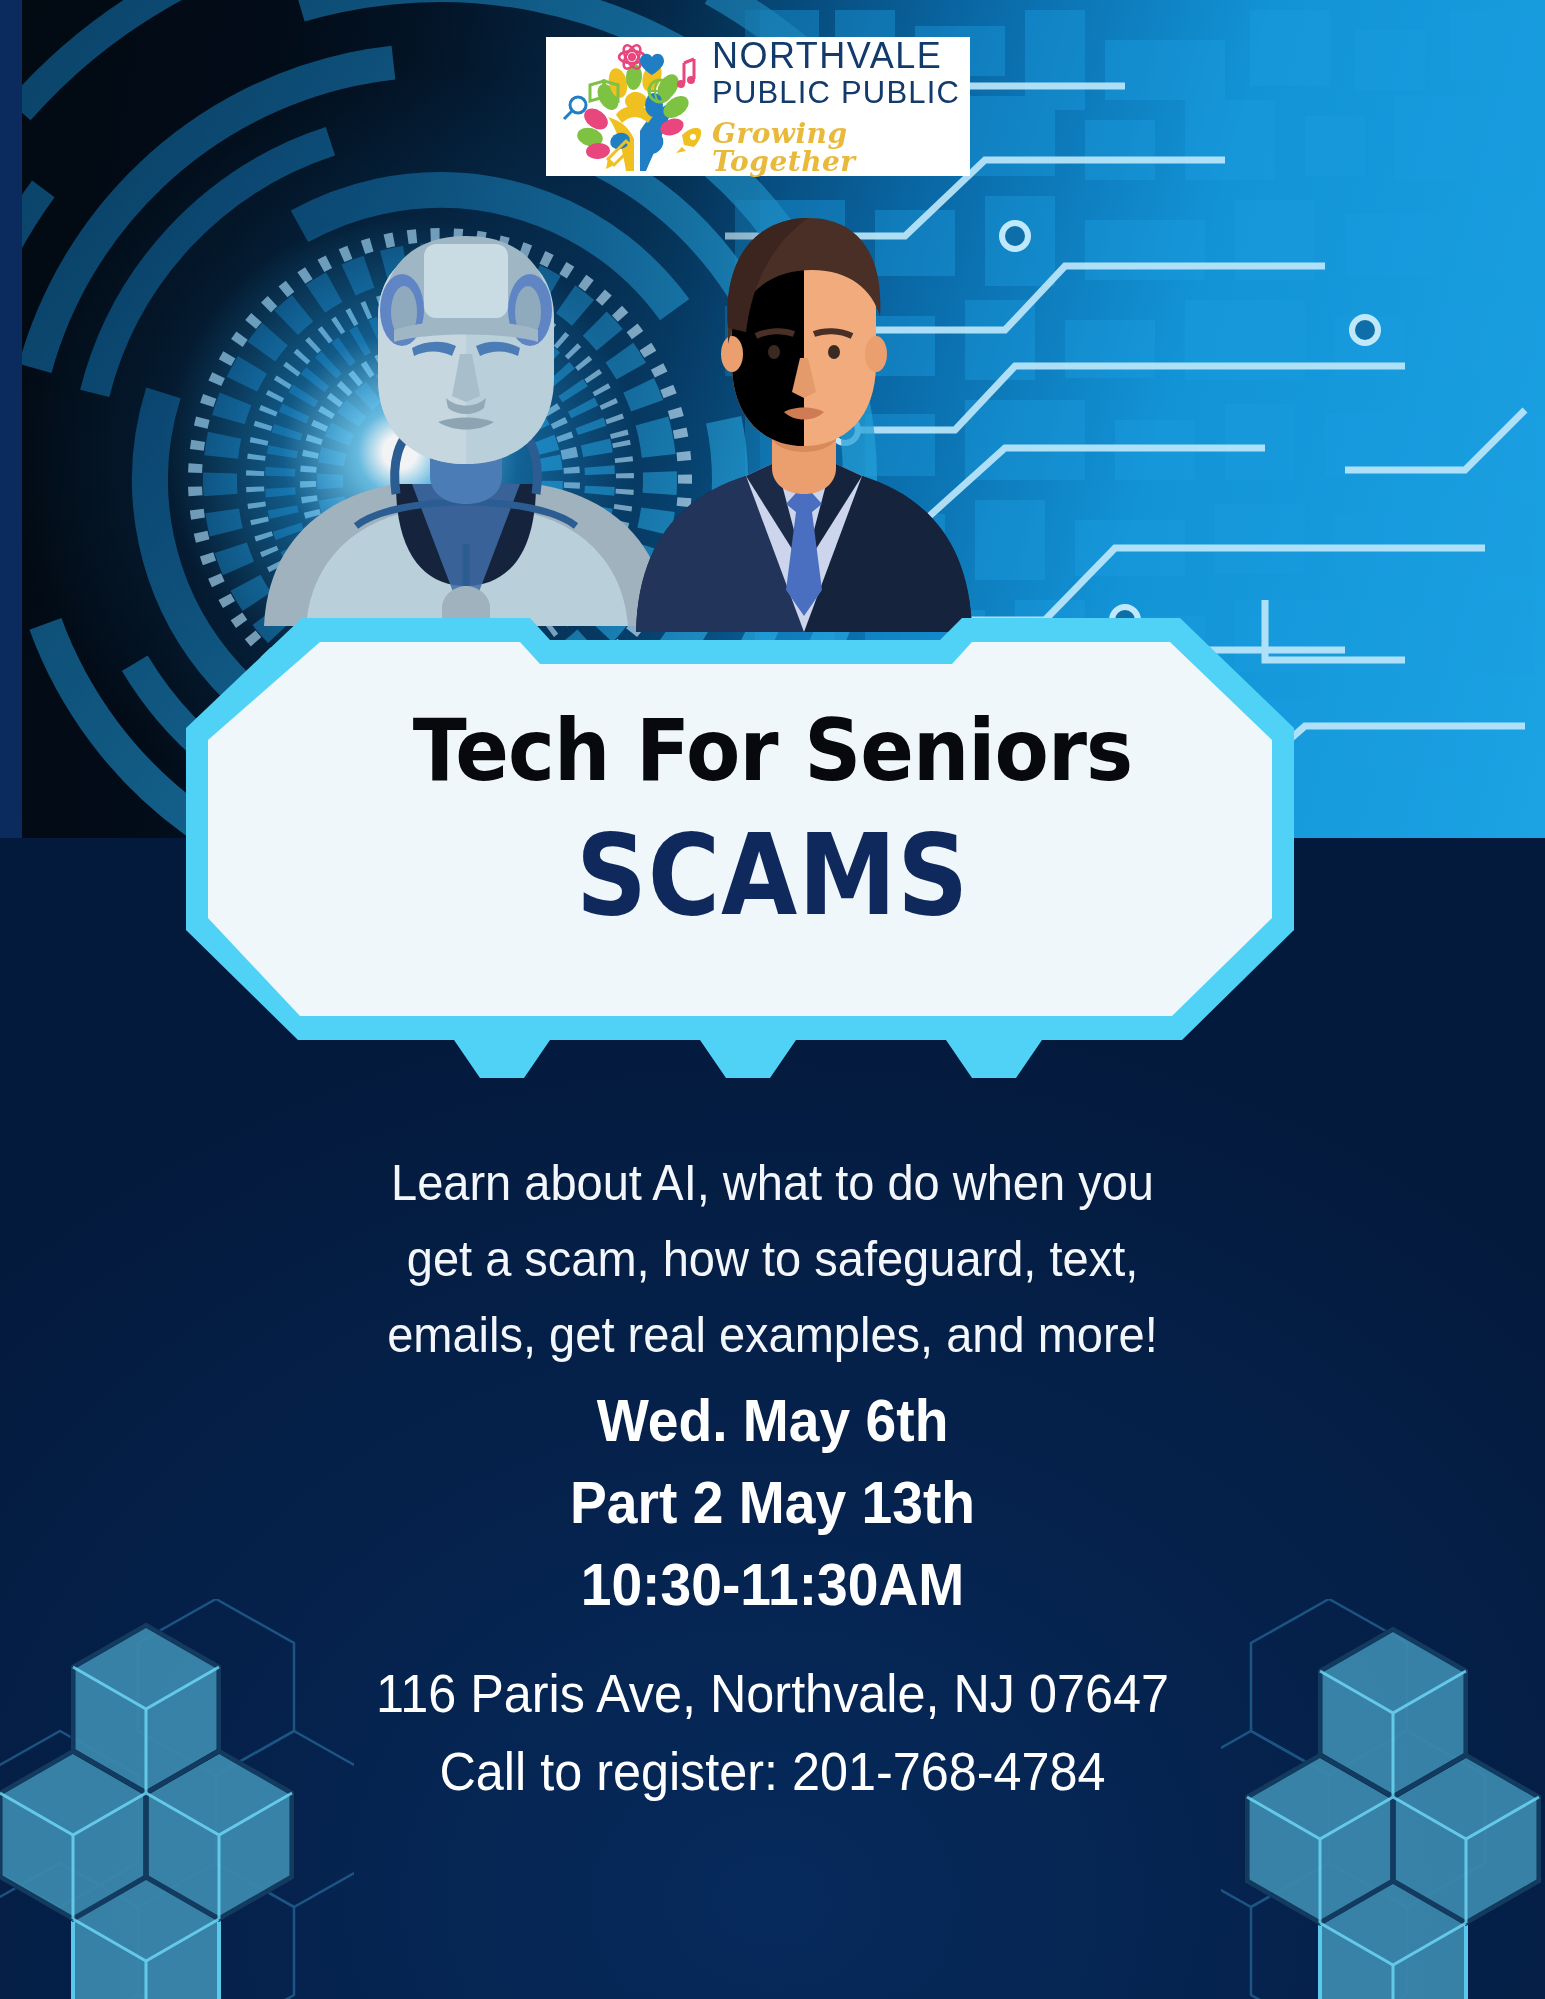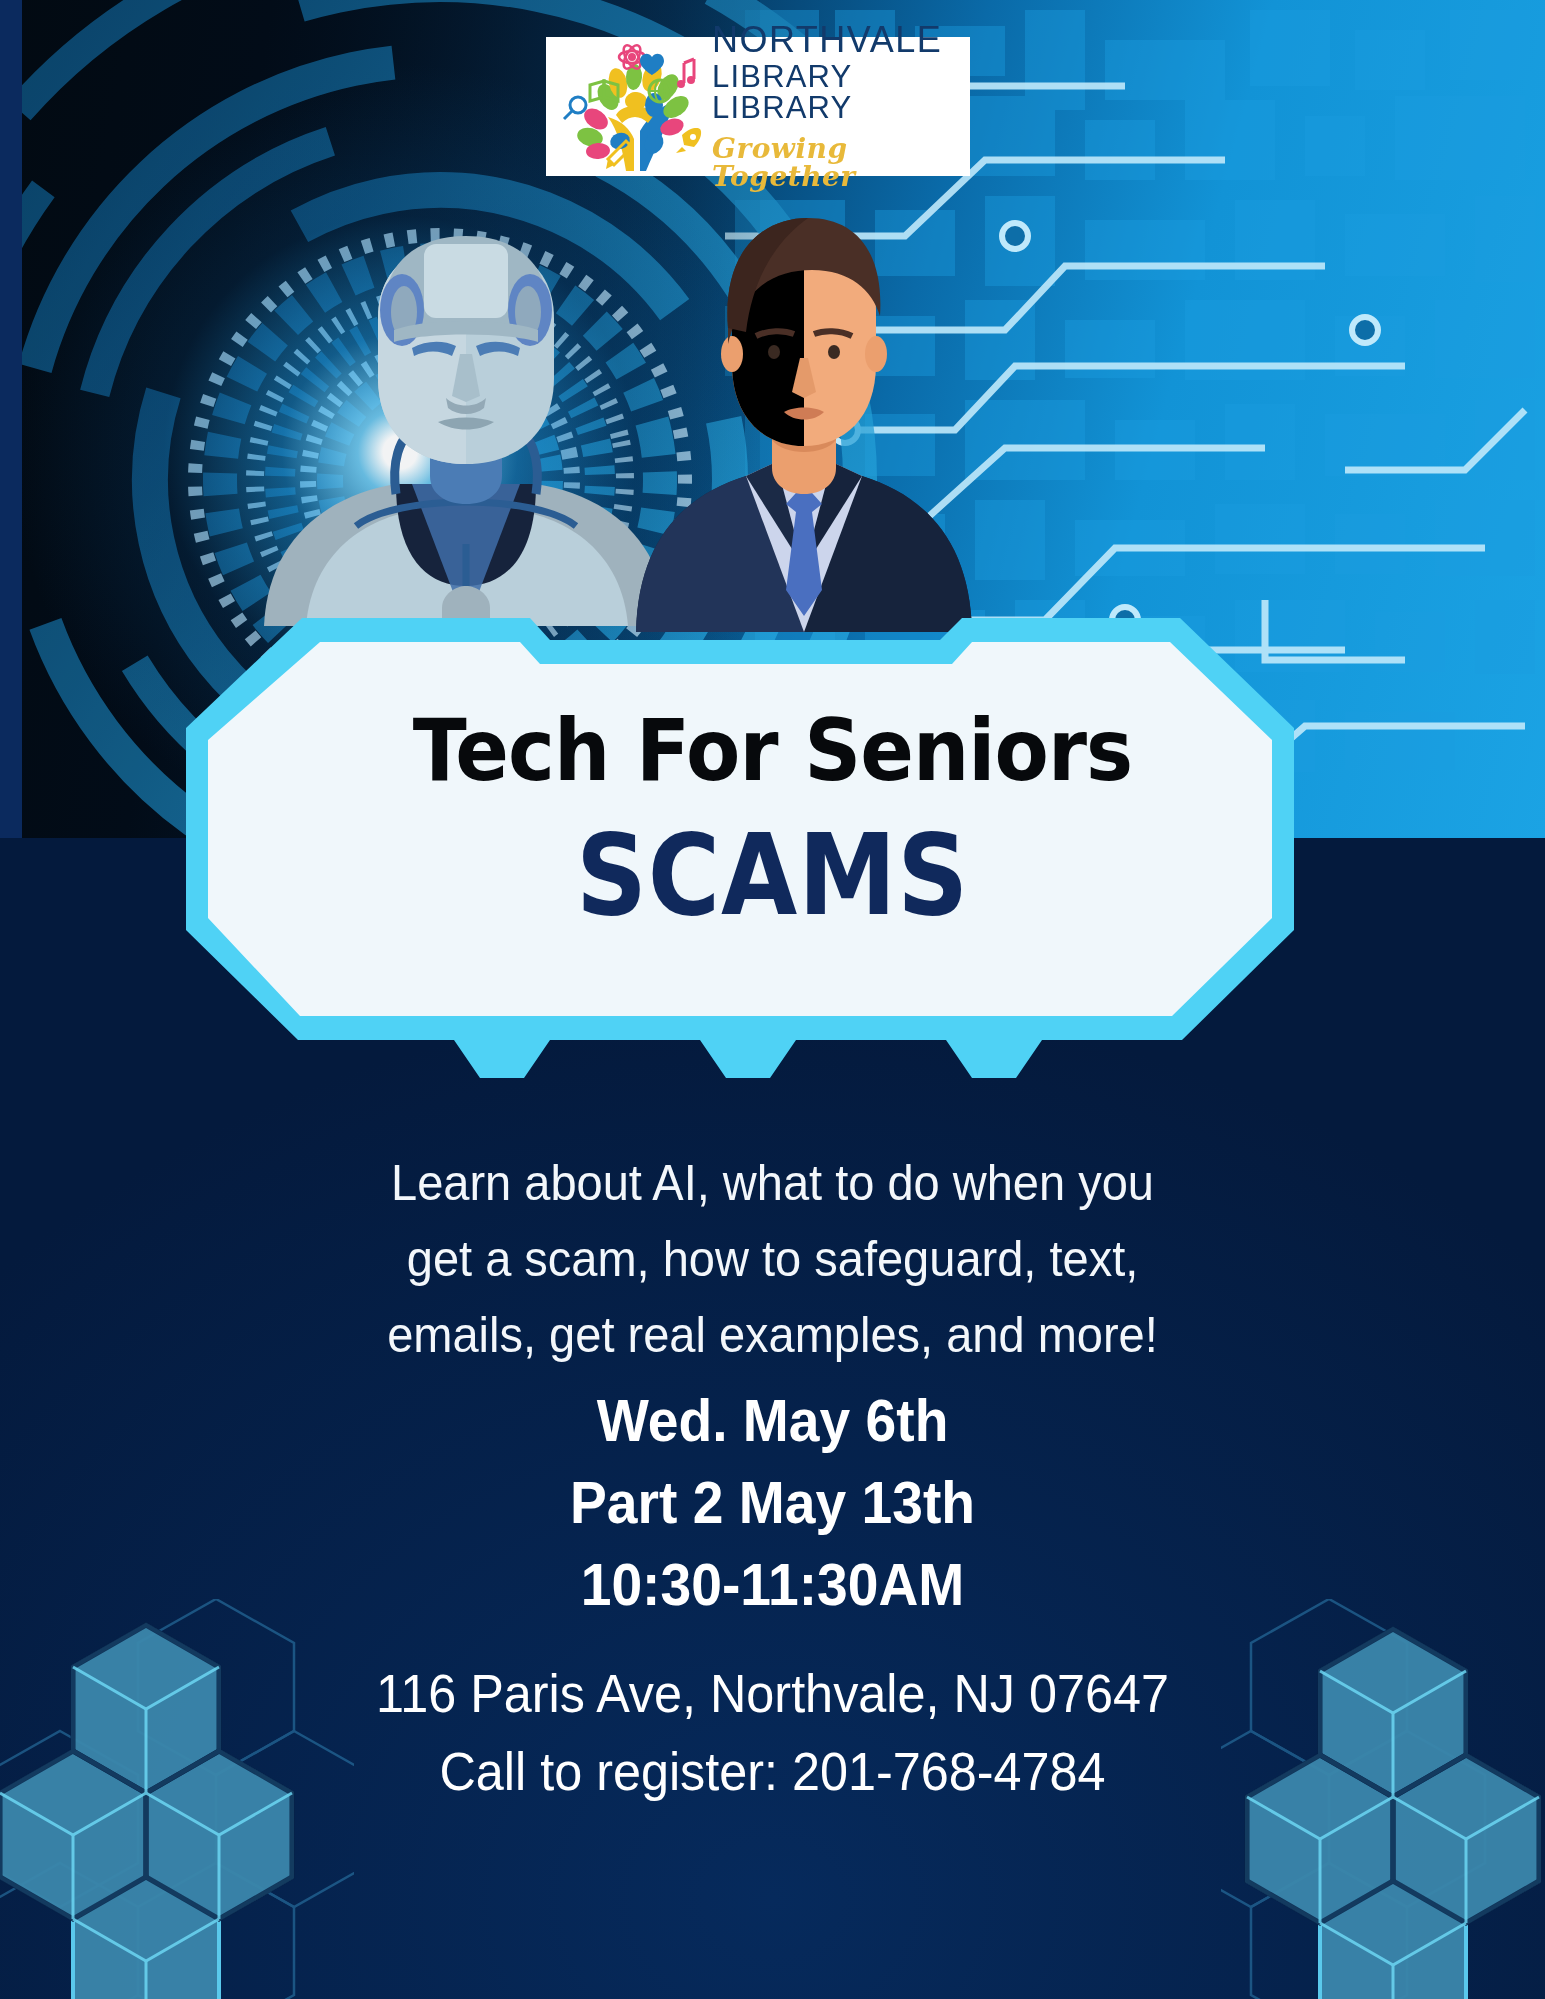--- a/index.html
+++ b/index.html
@@ -405,21 +405,21 @@
       <path d="M126 104 L120 110 L130 108 Z" fill="#f0c020"></path>
         </g>
 
       <g>
           <path d="M52 116 L70 98 L76 104 L58 122 Z" fill="none" stroke="#f0c020" stroke-width="3"></path>
       <path d="M52 116 L50 126 L58 122 Z" fill="#f0c020"></path>
         </g>
     </svg>
     <div class="logo-text">
       <div class="logo-l1">NORTHVALE</div>
-      <div class="logo-l2">LIBRARY LIBRARY</div>
+      <div class="logo-l2">PUBLIC PUBLIC</div>
       <div class="logo-l3">Growing Together</div>
     </div>
   </div>
 
   <div class="plaque-wrap">
     <svg width="1120" height="500" viewBox="0 0 1120 500">
 
       <path d="M122 6 H350 L370 28 H760 L782 6 H1000 L1114 116 V318 L1002 428
                H862 L836 466 H792 L766 428 H616 L590 466 H546 L520 428 H370 L344 466 H300 L274 428 H118
                L6 318 V116 Z" fill="#4FD2F5"></path>

